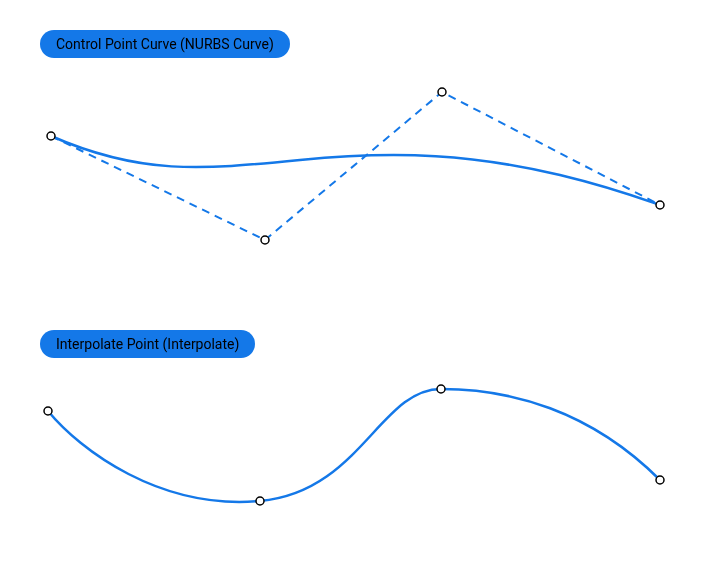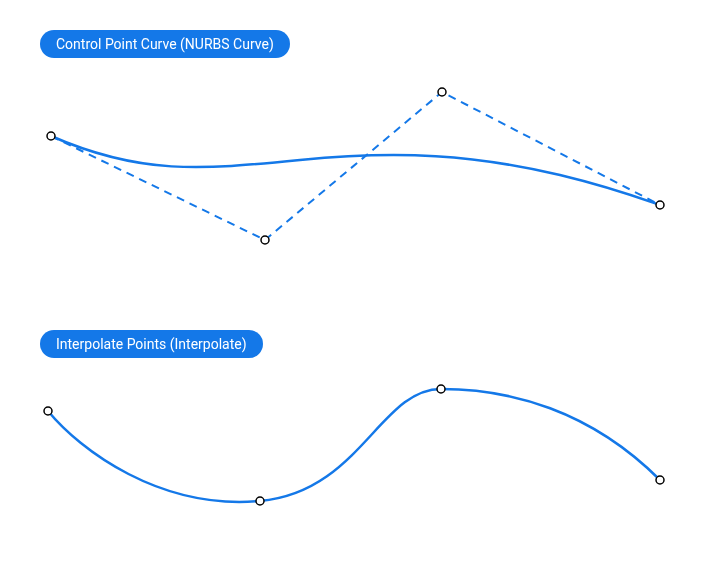--- a/index.html
+++ b/index.html
@@ -11,21 +11,21 @@
       width: 712px;
       height: 575px;
       background: #ffffff;
       font-family: -apple-system, BlinkMacSystemFont, "Segoe UI", Roboto, sans-serif;
       position: relative;
       overflow: hidden;
     }
     .label-pill {
       position: absolute;
       background: #1478E8;
-      color: #ffffff;
+      color: #000000;
       padding: 6px 16px;
       border-radius: 20px;
       font-size: 14px;
       font-weight: 400;
       white-space: nowrap;
     }
     .label-top {
       left: 40px;
       top: 30px;
     }
@@ -39,21 +39,21 @@
       top: 0;
       width: 712px;
       height: 575px;
       pointer-events: none;
     }
   </style>
 </head>
 <body>
 
 <div class="label-pill label-top">Control Point Curve (NURBS Curve)</div>
-<div class="label-pill label-bottom">Interpolate Points (Interpolate)</div>
+<div class="label-pill label-bottom">Interpolate Point (Interpolate)</div>
 
 <svg viewBox="0 0 712 575">
 
   <path fill="none" stroke-width="2" stroke-dasharray="8 6" d="M 51 136 L 265 240 L 442 92 L 660 205" id="nurbs-poly" stroke="#1478E8"></path>
 
   <path fill="none" stroke-width="2.5" d="M 51 136 C 140 175, 200 170, 300 160 C 400 150, 475 155, 560 175 C 610 187, 640 198, 660 205" id="nurbs-curve" stroke="#1478E8"></path>
 
   <g id="nurbs-points">
       <circle cx="51" cy="136" r="4" fill="#ffffff" stroke="#000000" stroke-width="1.5"></circle>
       <circle cx="265" cy="240" r="4" fill="#ffffff" stroke="#000000" stroke-width="1.5"></circle>

